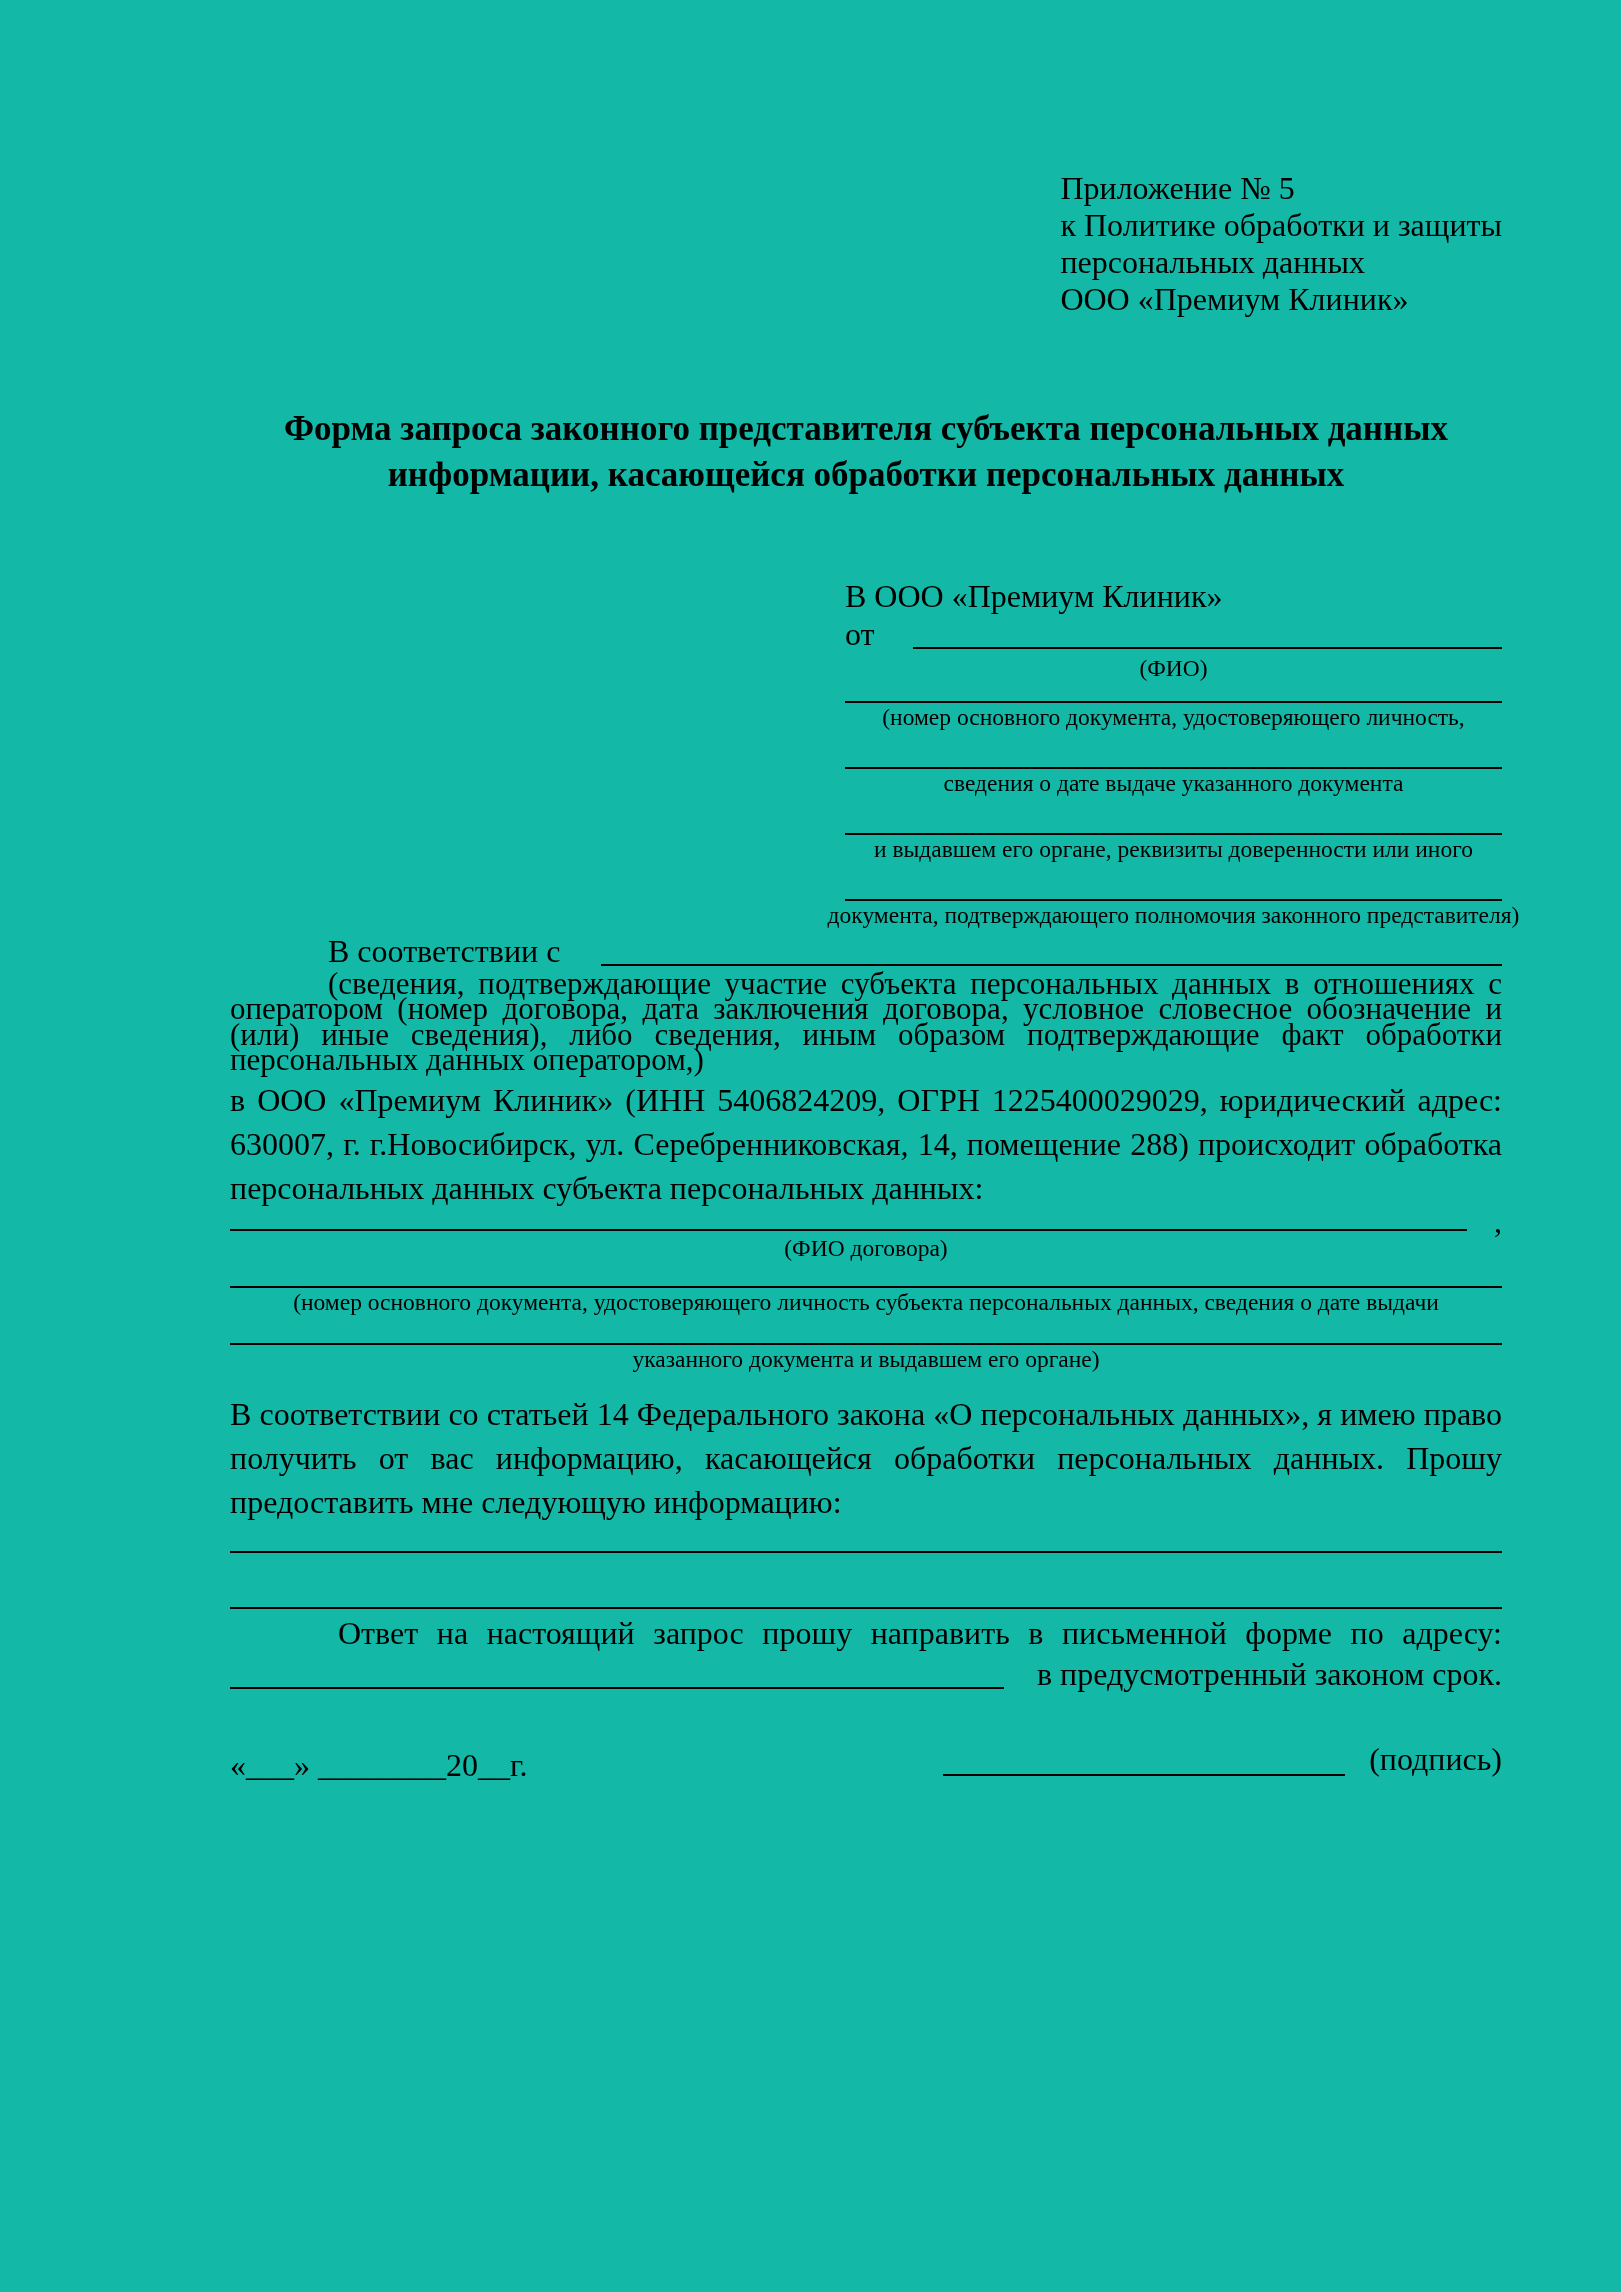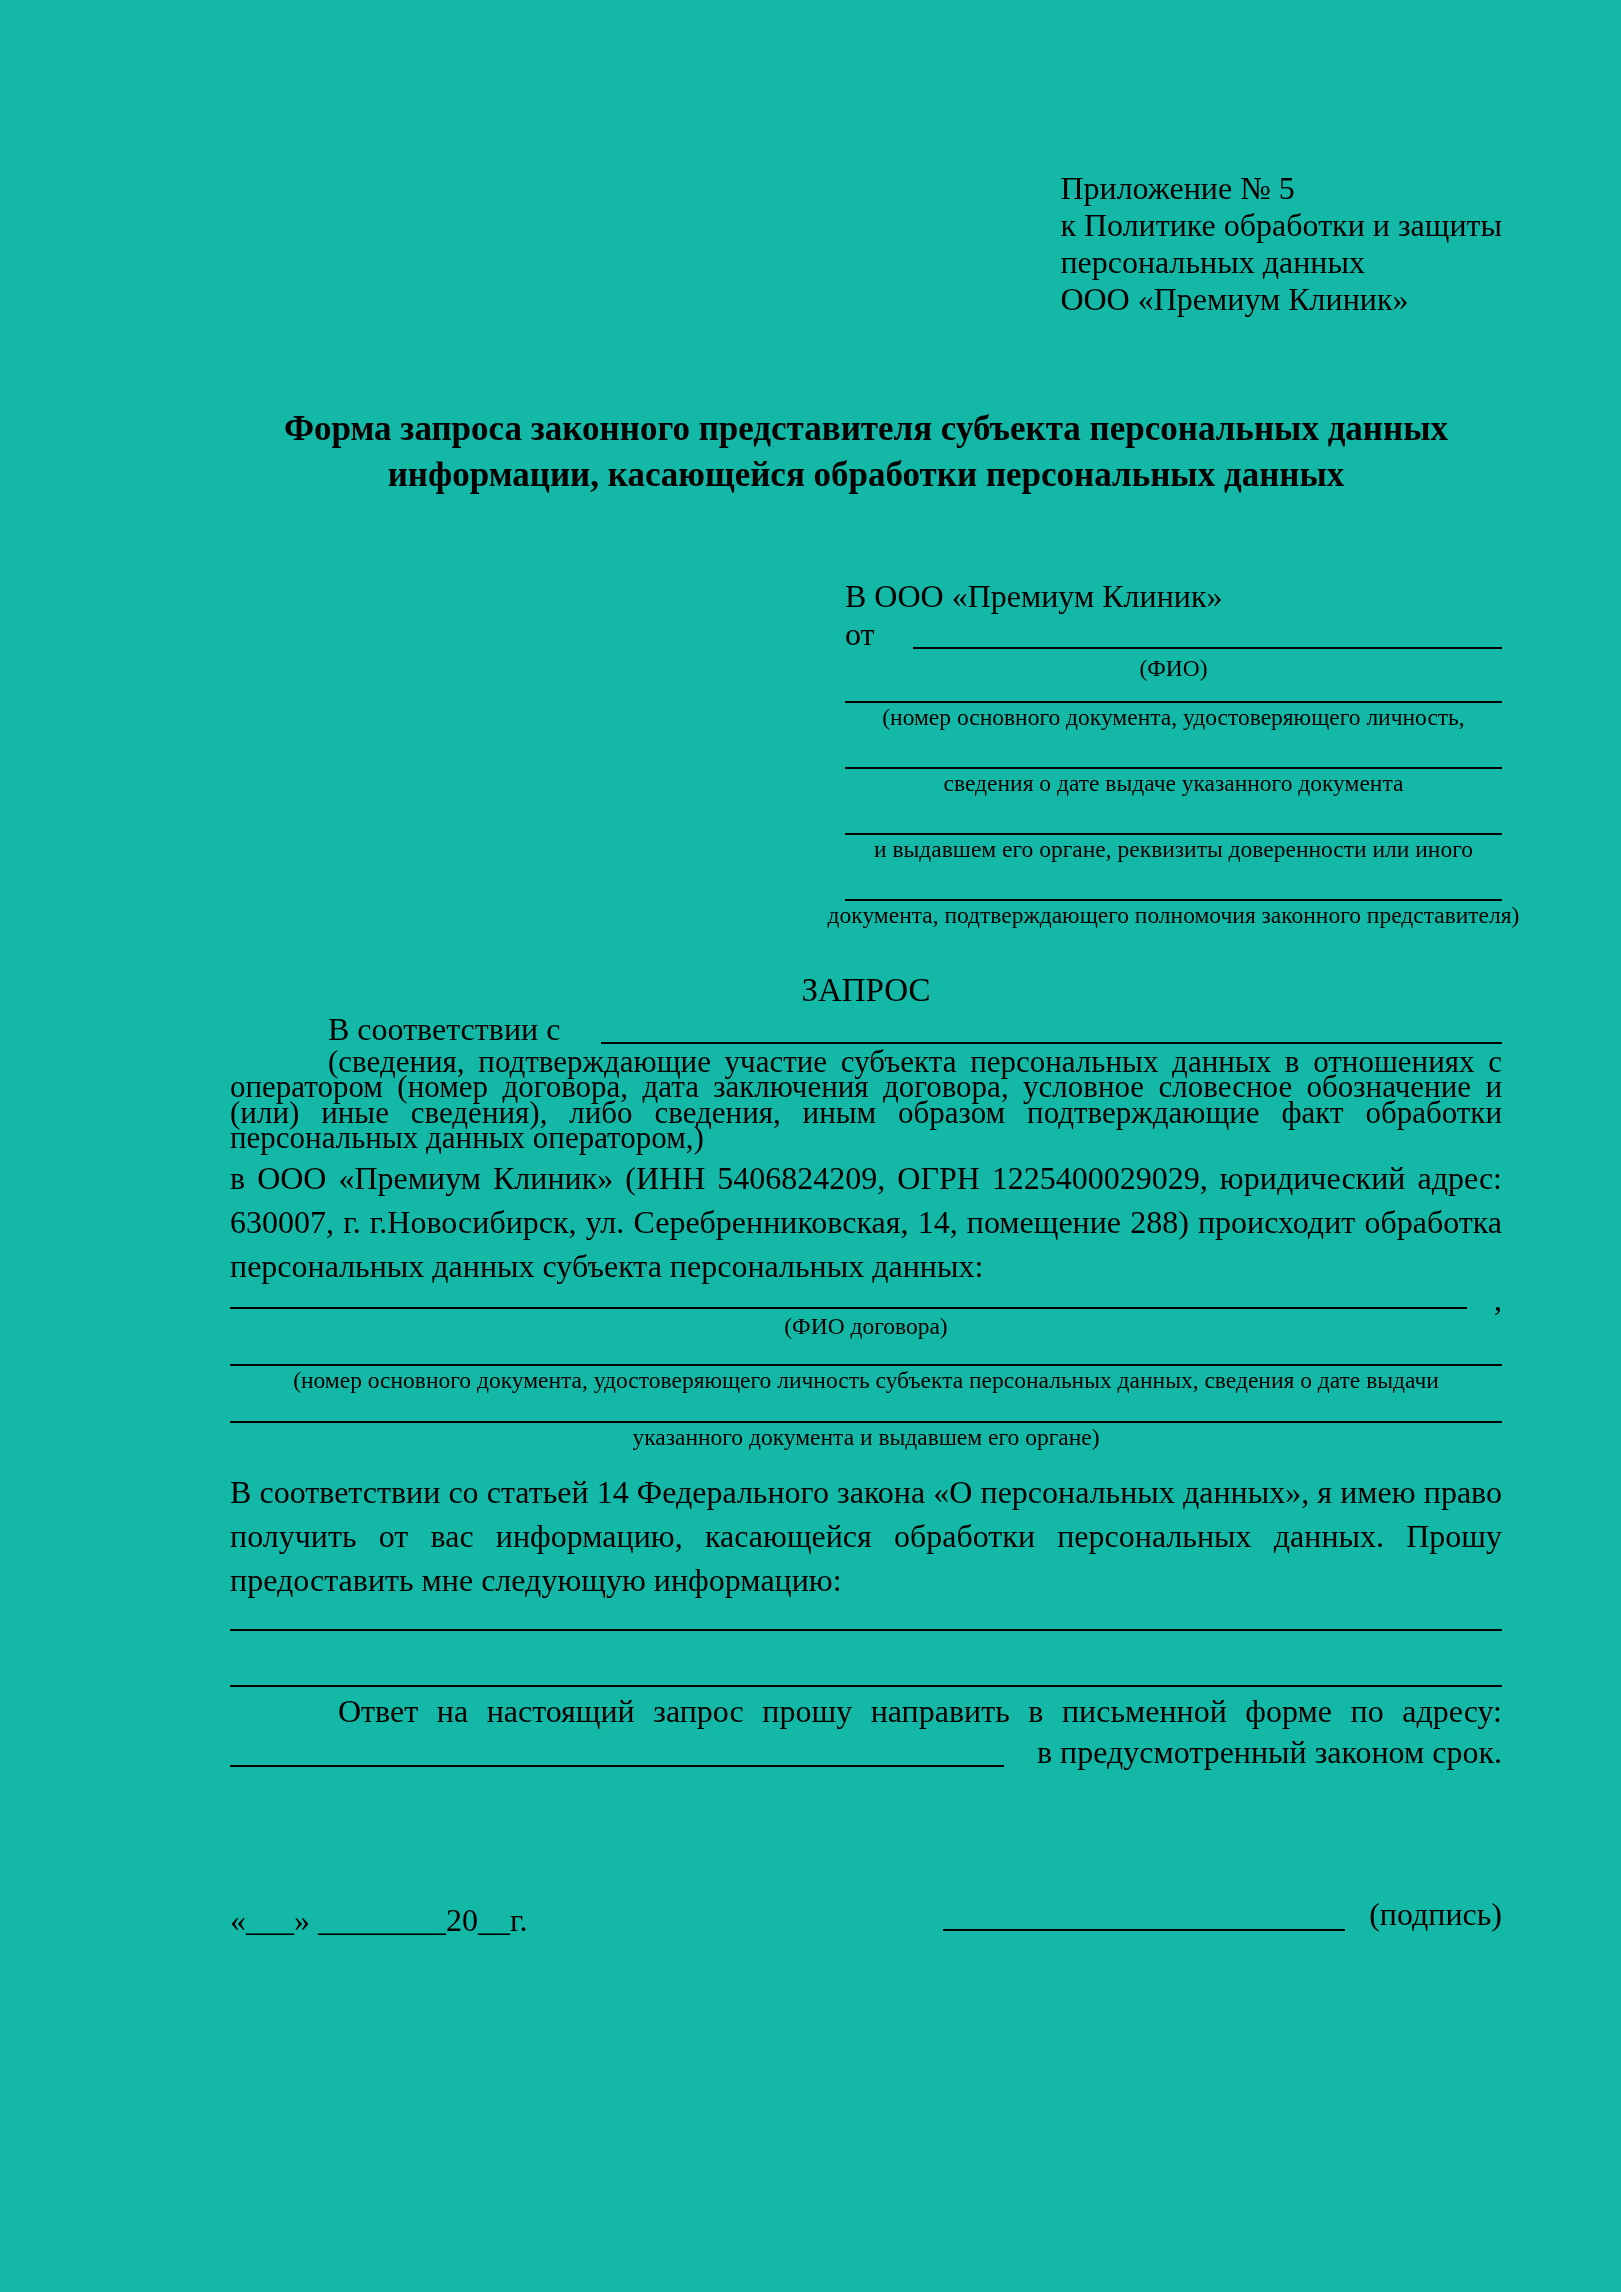--- a/index.html
+++ b/index.html
@@ -88,21 +88,21 @@
   .reply-line{
     margin-top:2px;
     text-align:justify;
     text-align-last:justify;
     text-indent:108px;
   }
   .reply-row{height:39px;line-height:39px;}
   .reply-row .fill-line{margin-right:5.9px;}
   
   .sig-row{
-    margin-top:120px;
+    margin-top:43px;
     display:flex;
     justify-content:space-between;
     align-items:baseline;
     height:41px;
   }
   .sig-right{display:flex;align-items:stretch;gap:24px;}
   .sig-line{
     width:402px;
     border-bottom:2.9px solid #000;
     margin-bottom:4.9px;
@@ -139,21 +139,20 @@
     <div class="addr-line"></div>
     <div class="cap flexc">сведения о дате выдаче указанного документа</div>
 
     <div class="addr-line"></div>
     <div class="cap flexc">и выдавшем его органе, реквизиты доверенности или иного</div>
 
     <div class="addr-line"></div>
     <div class="cap flexc">документа, подтверждающего полномочия законного представителя)</div>
   </div>
 
-  <div class="zapros">ЗАПРОС</div>
 
   <div class="row intro-row">
     <span>В соответствии с</span>
     <span class="fill-line"></span>
   </div>
 
   <div class="small-caption-block">(сведения, подтверждающие участие субъекта персональных данных в отношениях с оператором (номер договора, дата заключения договора, условное словесное обозначение и (или) иные сведения), либо сведения, иным образом подтверждающие факт обработки персональных данных оператором,)</div>
 
   <p class="body-par">в ООО «Премиум Клиник» (ИНН 5406824209, ОГРН 1225400029029, юридический адрес: 630007, г. г.Новосибирск, ул. Серебренниковская, 14, помещение 288) происходит обработка персональных данных субъекта персональных данных:</p>
 

